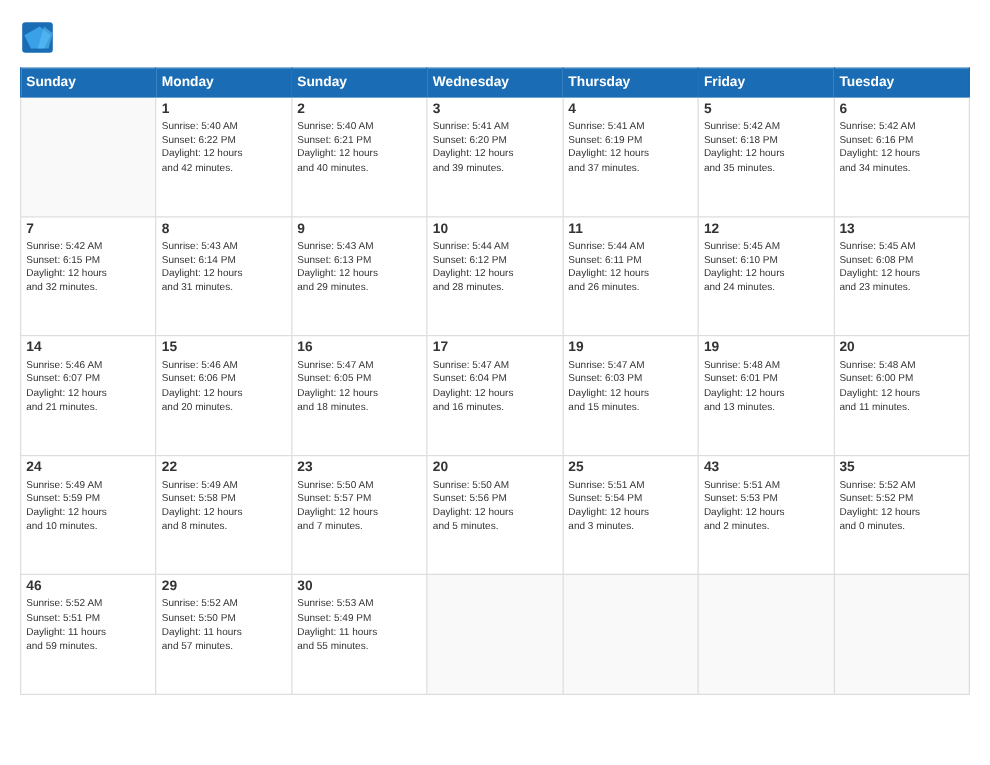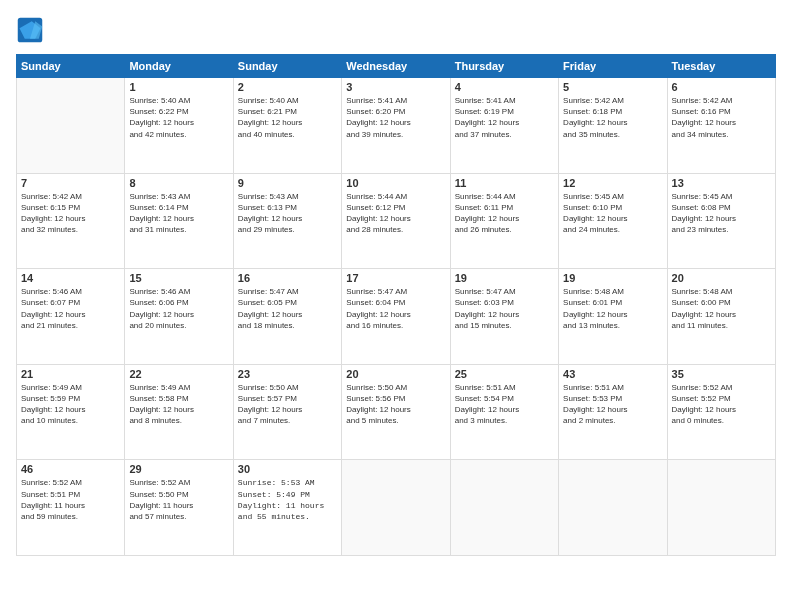--- a/index.html
+++ b/index.html
@@ -271,21 +271,21 @@
           <td>
             <span class="day-num">20</span>
             <div class="day-info" style="white-space: pre-line;">Sunrise: 5:48 AM
 Sunset: 6:00 PM
 Daylight: 12 hours
 and 11 minutes.</div>
           </td>
         </tr>
         <tr>
           <td>
-            <span class="day-num">21</span>
+            <span class="day-num">24</span>
             <div class="day-info" style="white-space: pre-line;">Sunrise: 5:49 AM
 Sunset: 5:59 PM
 Daylight: 12 hours
 and 10 minutes.</div>
           </td>
           <td>
             <span class="day-num">22</span>
             <div class="day-info" style="white-space: pre-line;">Sunrise: 5:49 AM
 Sunset: 5:58 PM
 Daylight: 12 hours
@@ -337,21 +337,21 @@
           </td>
           <td>
             <span class="day-num">29</span>
             <div class="day-info" style="white-space: pre-line;">Sunrise: 5:52 AM
 Sunset: 5:50 PM
 Daylight: 11 hours
 and 57 minutes.</div>
           </td>
           <td>
             <span class="day-num">30</span>
-            <div class="day-info" style="white-space: pre-line; font-family: Liberation Mono, monospace;">Sunrise: 5:53 AM
+            <div class="day-info" style="white-space: pre-line;">Sunrise: 5:53 AM
 Sunset: 5:49 PM
 Daylight: 11 hours
 and 55 minutes.</div>
           </td>
           <td class="empty"></td>
           <td class="empty"></td>
           <td class="empty"></td>
           <td class="empty"></td>
         </tr>
       </tbody>

